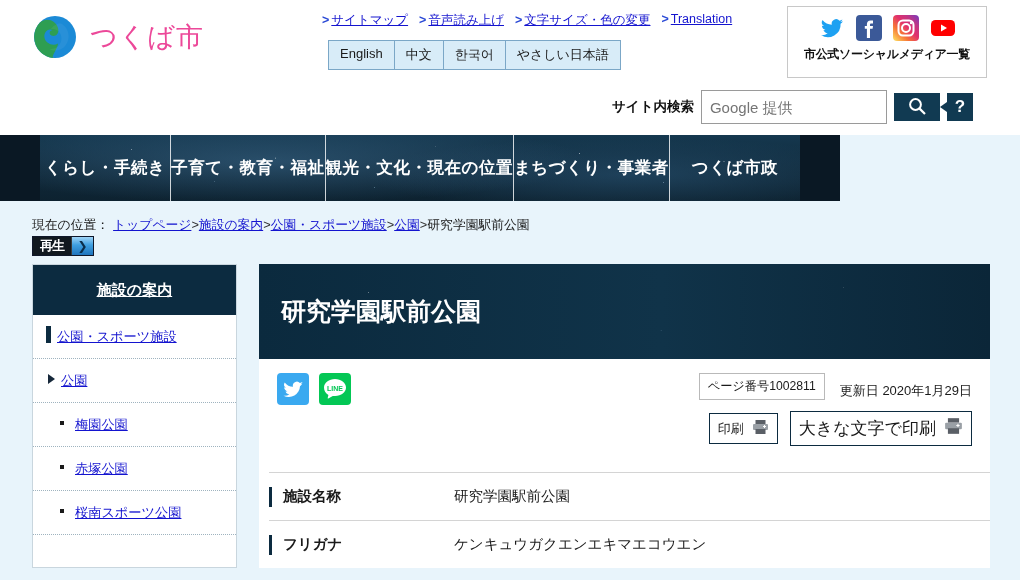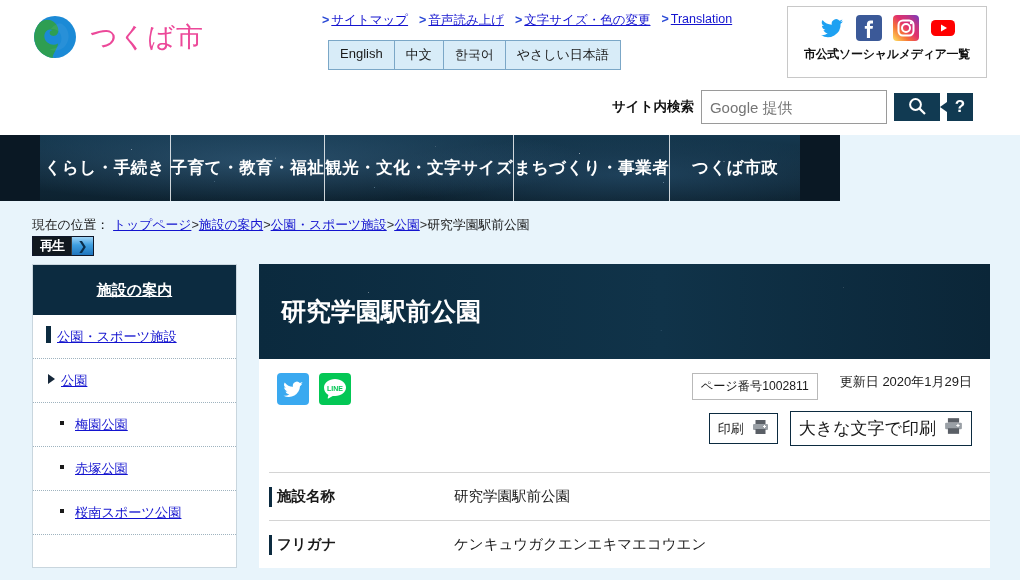--- a/index.html
+++ b/index.html
@@ -114,33 +114,33 @@
                   radial-gradient(1px 1px at 55% 70%, rgba(200,230,255,.45), transparent 60%),
                   radial-gradient(1px 1px at 80% 25%, rgba(255,255,255,.4), transparent 60%); }
   .page-title span { position: relative; z-index: 2; }
 
   .meta-row { display: flex; align-items: flex-start; justify-content: space-between; padding: 14px 18px 0 10px; }
   .share-btns { display: flex; gap: 10px; padding-left: 8px; }
   .share { width: 32px; height: 32px; border-radius: 4px; cursor: pointer; position: relative; }
   .share-tw { background: #3aa9f0; }
   .share-line { background: #03c755; }
   .meta-right { text-align: right; }
-  .meta-line1 { display: flex; align-items: flex-start; justify-content: flex-end; gap: 22px; }
+  .meta-line1 { display: flex; align-items: flex-end; justify-content: flex-end; gap: 15px; }
   .pagenum { border: 1px solid #b9b9b9; font-size: 12.2px; color: #1a1a1a; padding: 4px 8px; background:#fff; }
   .updated { font-size: 13px; color: #1a1a1a; }
   .meta-line2 { display: flex; align-items: center; justify-content: flex-end; gap: 12px; margin-top: 11px; }
   .print-btn { border: 1px solid #0c2b40; background: #fff; display: flex; align-items: center; gap: 8px;
                padding: 5px 8px; cursor: pointer; color: #1a1a1a; }
   .print-btn.small { font-size: 13px; }
   .print-btn.large { font-size: 17px; }
 
   .fac-table { margin: 26px 0 0 10px; }
   .fac-row { display: flex; align-items: flex-start; border-top: 1px solid #d4d4d4; padding: 14px 0 14px 0; }
   .fac-row:first-child { border-top: 1px solid #d4d4d4; }
-  .fac-label { position: relative; width: 185px; padding-left: 8px; font-size: 14.5px; font-weight: bold; color: #1a1a1a; }
+  .fac-label { position: relative; width: 185px; padding-left: 14px; font-size: 14.5px; font-weight: bold; color: #1a1a1a; }
   .fac-label::before { content: ""; position: absolute; left: 0; top: 0px; width: 3px; height: 20px; background: #0c2b40; }
   .fac-value { flex: 1; font-size: 14.5px; color: #1a1a1a; }
 </style>
 </head>
 <body>
 
 <div id="page">
 
   <div class="header">
 
@@ -213,21 +213,21 @@
     </div>
   </div>
 
   <div class="gnav">
     <div class="gnav-bg"></div>
     <div class="gnav-edge" style="left:0"></div>
     <div class="gnav-edge" style="right:0"></div>
     <div class="gnav-items">
       <div class="gnav-item">くらし・手続き</div>
       <div class="gnav-item">子育て・教育・福祉</div>
-      <div class="gnav-item">観光・文化・文字サイズ</div>
+      <div class="gnav-item">観光・文化・現在の位置</div>
       <div class="gnav-item">まちづくり・事業者</div>
       <div class="gnav-item">つくば市政</div>
     </div>
   </div>
 
   <div class="crumb-band">
     <div class="crumb-line">
       <span class="crumb-lead">現在の位置：</span>
       <span class="crumb-link">トップページ</span>
       <span class="crumb-sep">&gt;</span>

